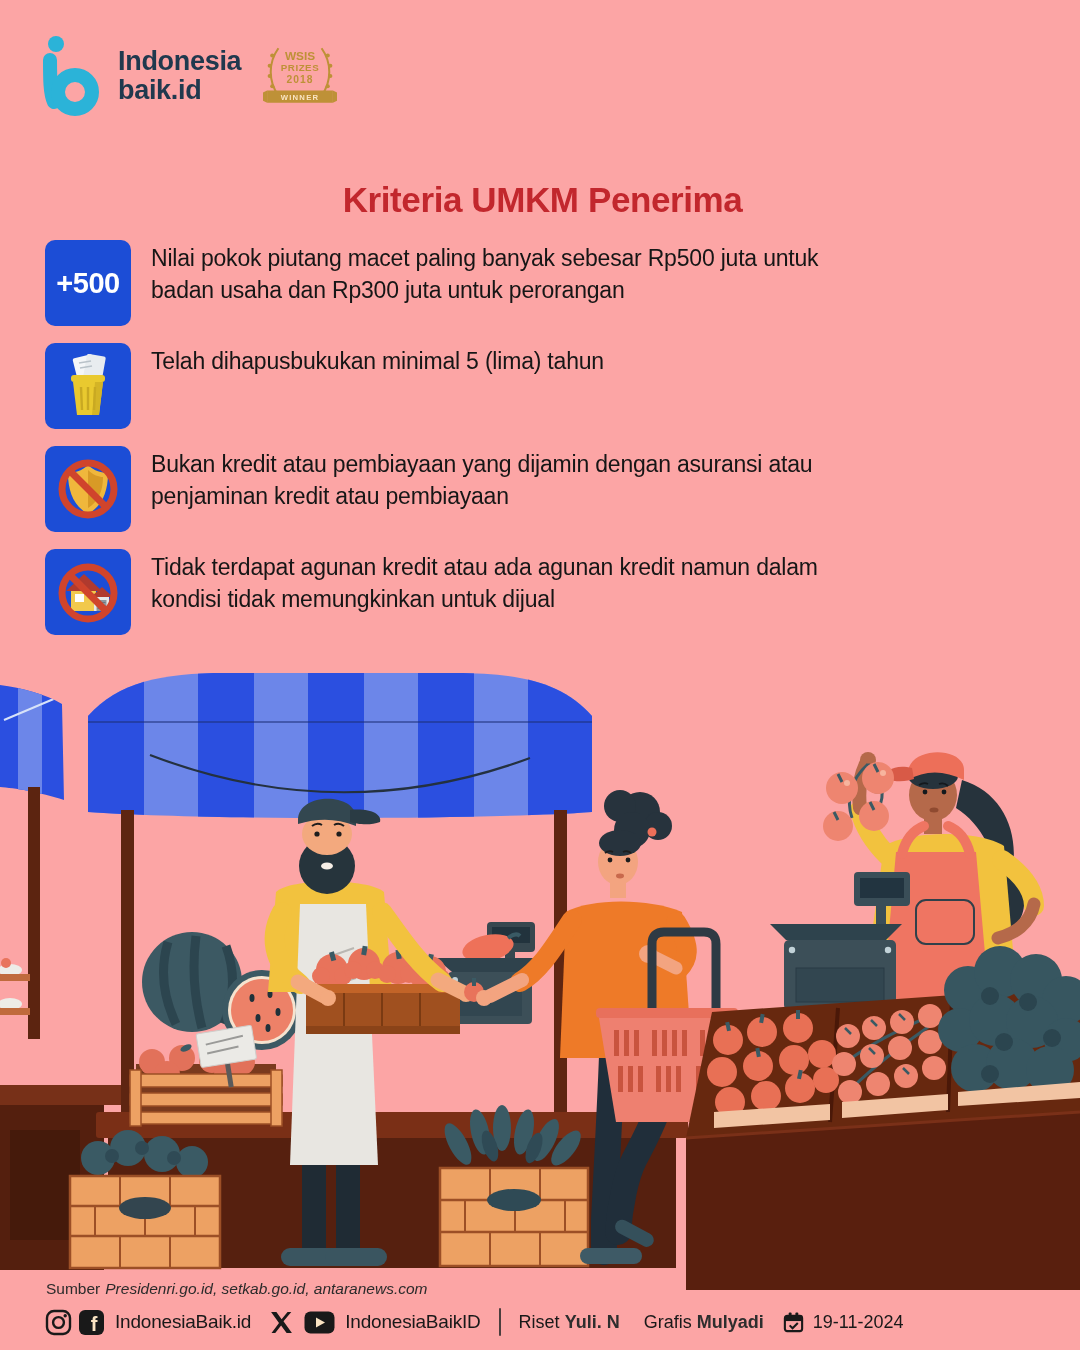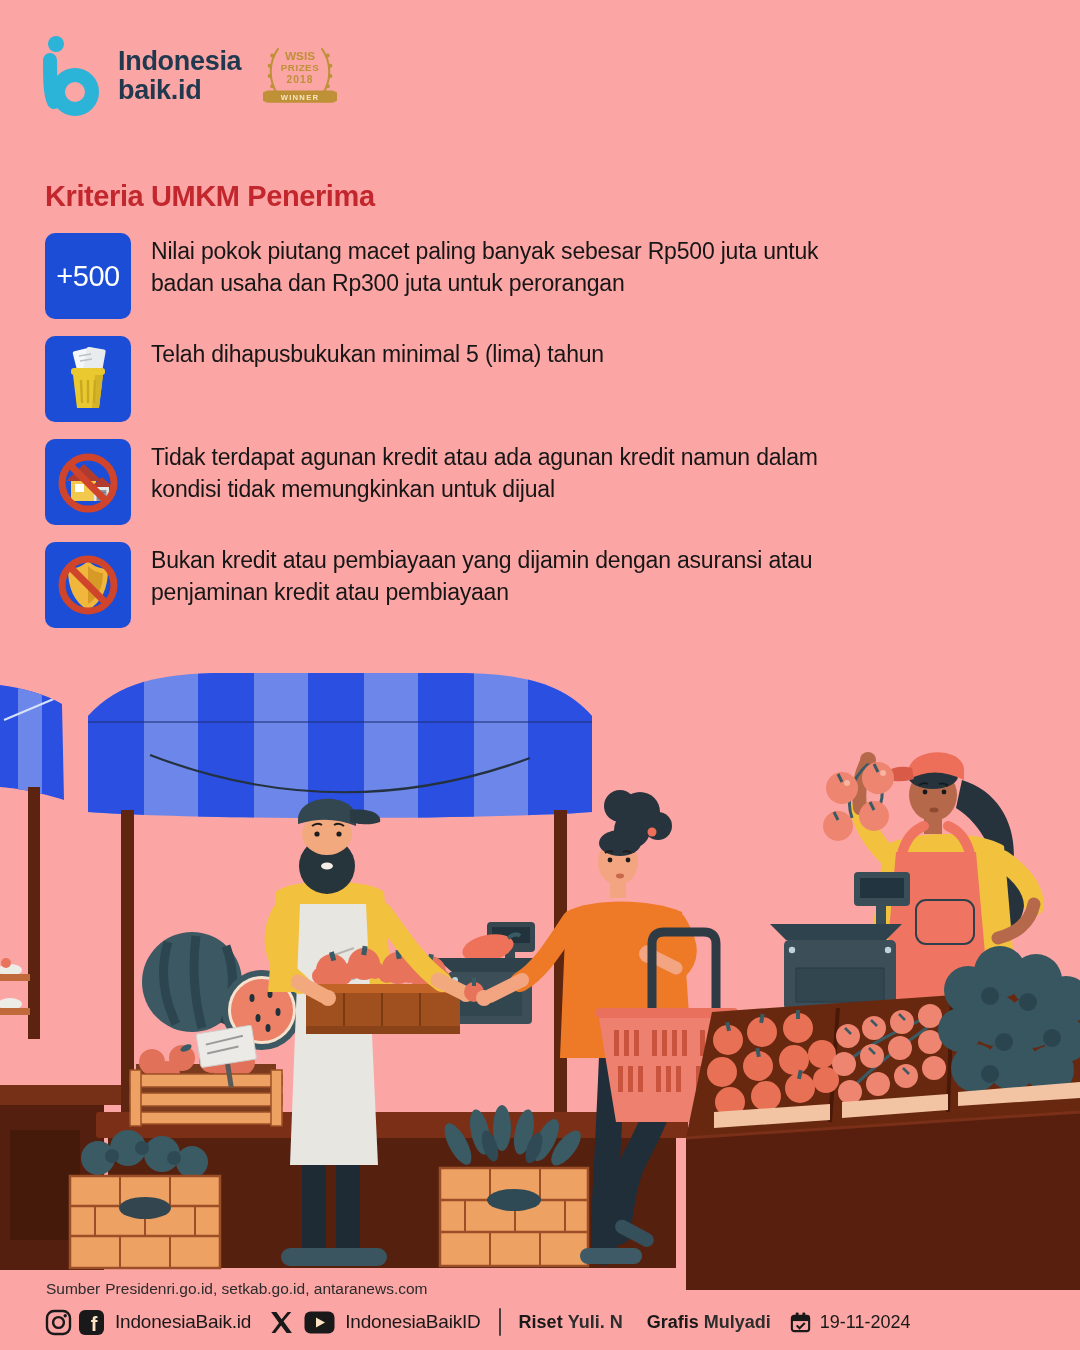--- a/index.html
+++ b/index.html
@@ -7,38 +7,38 @@
     position:relative;width:1080px;height:1350px;overflow:hidden;
     background:#fca5a5;font-family:"Liberation Sans",sans-serif;
   }
   
   .header{position:absolute;top:34px;left:42px;display:flex;align-items:center;}
   .logo-mark{width:62px;height:84px;}
   .logo-text{margin-left:14px;font-weight:800;font-size:27px;line-height:29px;color:#20394E;letter-spacing:-.3px;}
   .award{margin-left:22px;width:74px;height:74px;}
   
   .content{position:absolute;top:180px;left:45px;width:995px;}
-  .title{margin:0 0 20px 0;font-size:29px;font-weight:800;color:#C2272D;letter-spacing:-.4px;}
+  .title{margin:0 0 20px 0;font-size:35px;font-weight:800;color:#C2272D;letter-spacing:-.4px;text-align:center;}
   .row{display:flex;align-items:flex-start;gap:20px;margin-bottom:17px;}
   .row-icon{flex:0 0 86px;width:86px;height:86px;background:#1C4DD6;border-radius:10px;
             display:flex;align-items:center;justify-content:center;}
-  .plus500{color:#fff;font-size:29px;font-weight:400;letter-spacing:-.5px;}
+  .plus500{color:#fff;font-size:29px;font-weight:700;letter-spacing:-.5px;}
   .row-text{font-size:23px;line-height:32px;color:#161616;white-space:pre-line;letter-spacing:-.2px;padding-top:2px;}
   
   .illustration{position:absolute;top:660px;left:0;width:1080px;height:630px;}
   
   .source-line{position:absolute;left:46px;top:1280px;font-size:15.5px;color:#2B2B2B;}
-  .source-line .val{font-weight:500;margin-left:5px;}
+  .source-line .val{font-style:italic;font-weight:500;margin-left:5px;}
   .social-bar{position:absolute;left:45px;top:1303px;height:38px;display:flex;align-items:center;color:#191919;}
   .handle{font-weight:400;font-size:19px;letter-spacing:-.2px;}
   .icn{display:block;}
   .gap6{margin-left:6px;}.gap10{margin-left:10px;}.gap18{margin-left:18px;}.gap24{margin-left:24px;}
   .divider{width:2px;height:28px;background:#2b2b2b;opacity:.85;margin:0 18px;border-radius:1px;}
   .credit{font-size:18px;}
-  .credit b{font-weight:700;margin-top:17px;}
+  .credit b{font-weight:400;margin-top:17px;}
   .credit .credit-value{font-weight:700;color:#2e2e2e;}
   .date{font-size:18px;font-weight:400;margin-left:8px;}
 </style>
 </head>
 <body>
 
 <div class="page">
 
   <div class="header">
     <svg class="logo-mark" viewBox="0 0 62 84">
@@ -99,46 +99,46 @@
           <path d="M36,28 L44,28 L40,61 L33,61 Z" fill="#D4B426"></path>
           <path d="M22,33 L23,56 M29,33 L29,56 M36,33 L35,56" stroke="#C9A922" stroke-width="2.4" fill="none"></path>
         </svg>
       </div>
       <div class="row-text">Telah dihapusbukukan minimal 5 (lima) tahun</div>
     </div>
 
     <div class="row">
       <div class="row-icon">
         <svg width="66" height="66" viewBox="0 0 66 66">
+          <path d="M33,9 C39,15 47,17 53,17 C53,36 47,50 33,58 C19,50 13,36 13,17 C19,17 27,15 33,9 Z" fill="#F0B73C"></path>
+          <path d="M33,14 C38,19 44,21 48,21 C48,35 43,46 33,52 Z" fill="#D89A26"></path>
+          <circle cx="33" cy="33" r="26" stroke="#D0442C" stroke-width="7" fill="none"></circle>
+          <path d="M15,15 L51,51" stroke="#D0442C" stroke-width="7" stroke-linecap="round"></path>
+        </svg>
+      </div>
+      <div class="row-text">Bukan kredit atau pembiayaan yang dijamin dengan asuransi atau
+penjaminan kredit atau pembiayaan</div>
+    </div>
+
+    <div class="row">
+      <div class="row-icon">
+        <svg width="66" height="66" viewBox="0 0 66 66">
           <rect x="16" y="31" width="25" height="21" fill="#F2C94C"></rect>
           <polygon points="11,32 29,15 47,32" fill="#B03A2E"></polygon>
           <rect x="20" y="35" width="9" height="8" fill="#FDFDF9"></rect>
           <polygon points="36,38 47,28 58,38" fill="#B03A2E"></polygon>
           <rect x="39" y="38" width="15" height="14" fill="#E8E8E8"></rect>
           <rect x="41.5" y="41" width="10" height="11" fill="#8E979E"></rect>
           <path d="M42.5,43.5 h8 M42.5,46.5 h8 M42.5,49.5 h8" stroke="#6E777E" stroke-width="1.2"></path>
           <circle cx="33" cy="34" r="26" stroke="#D0442C" stroke-width="7" fill="none"></circle>
           <path d="M15,16 L51,52" stroke="#D0442C" stroke-width="7" stroke-linecap="round"></path>
         </svg>
       </div>
       <div class="row-text">Tidak terdapat agunan kredit atau ada agunan kredit namun dalam
 kondisi tidak memungkinkan untuk dijual</div>
-    </div>
-
-    <div class="row">
-      <div class="row-icon">
-        <svg width="66" height="66" viewBox="0 0 66 66">
-          <path d="M33,9 C39,15 47,17 53,17 C53,36 47,50 33,58 C19,50 13,36 13,17 C19,17 27,15 33,9 Z" fill="#F0B73C"></path>
-          <path d="M33,14 C38,19 44,21 48,21 C48,35 43,46 33,52 Z" fill="#D89A26"></path>
-          <circle cx="33" cy="33" r="26" stroke="#D0442C" stroke-width="7" fill="none"></circle>
-          <path d="M15,15 L51,51" stroke="#D0442C" stroke-width="7" stroke-linecap="round"></path>
-        </svg>
-      </div>
-      <div class="row-text">Bukan kredit atau pembiayaan yang dijamin dengan asuransi atau
-penjaminan kredit atau pembiayaan</div>
     </div>
   </div>
 
   <svg class="illustration" viewBox="0 0 1080 630">
     <defs>
       <clipPath id="canopyClip">
         <path d="M88,152 L88,56 C118,22 162,13 225,13 L455,13 C520,13 562,22 592,56 L592,152 C480,160 200,160 88,152 Z"></path>
       </clipPath>
       <clipPath id="lawnClip">
         <path d="M0,25 C22,28 46,34 62,44 L64,140 C40,132 14,128 0,127 Z"></path>

